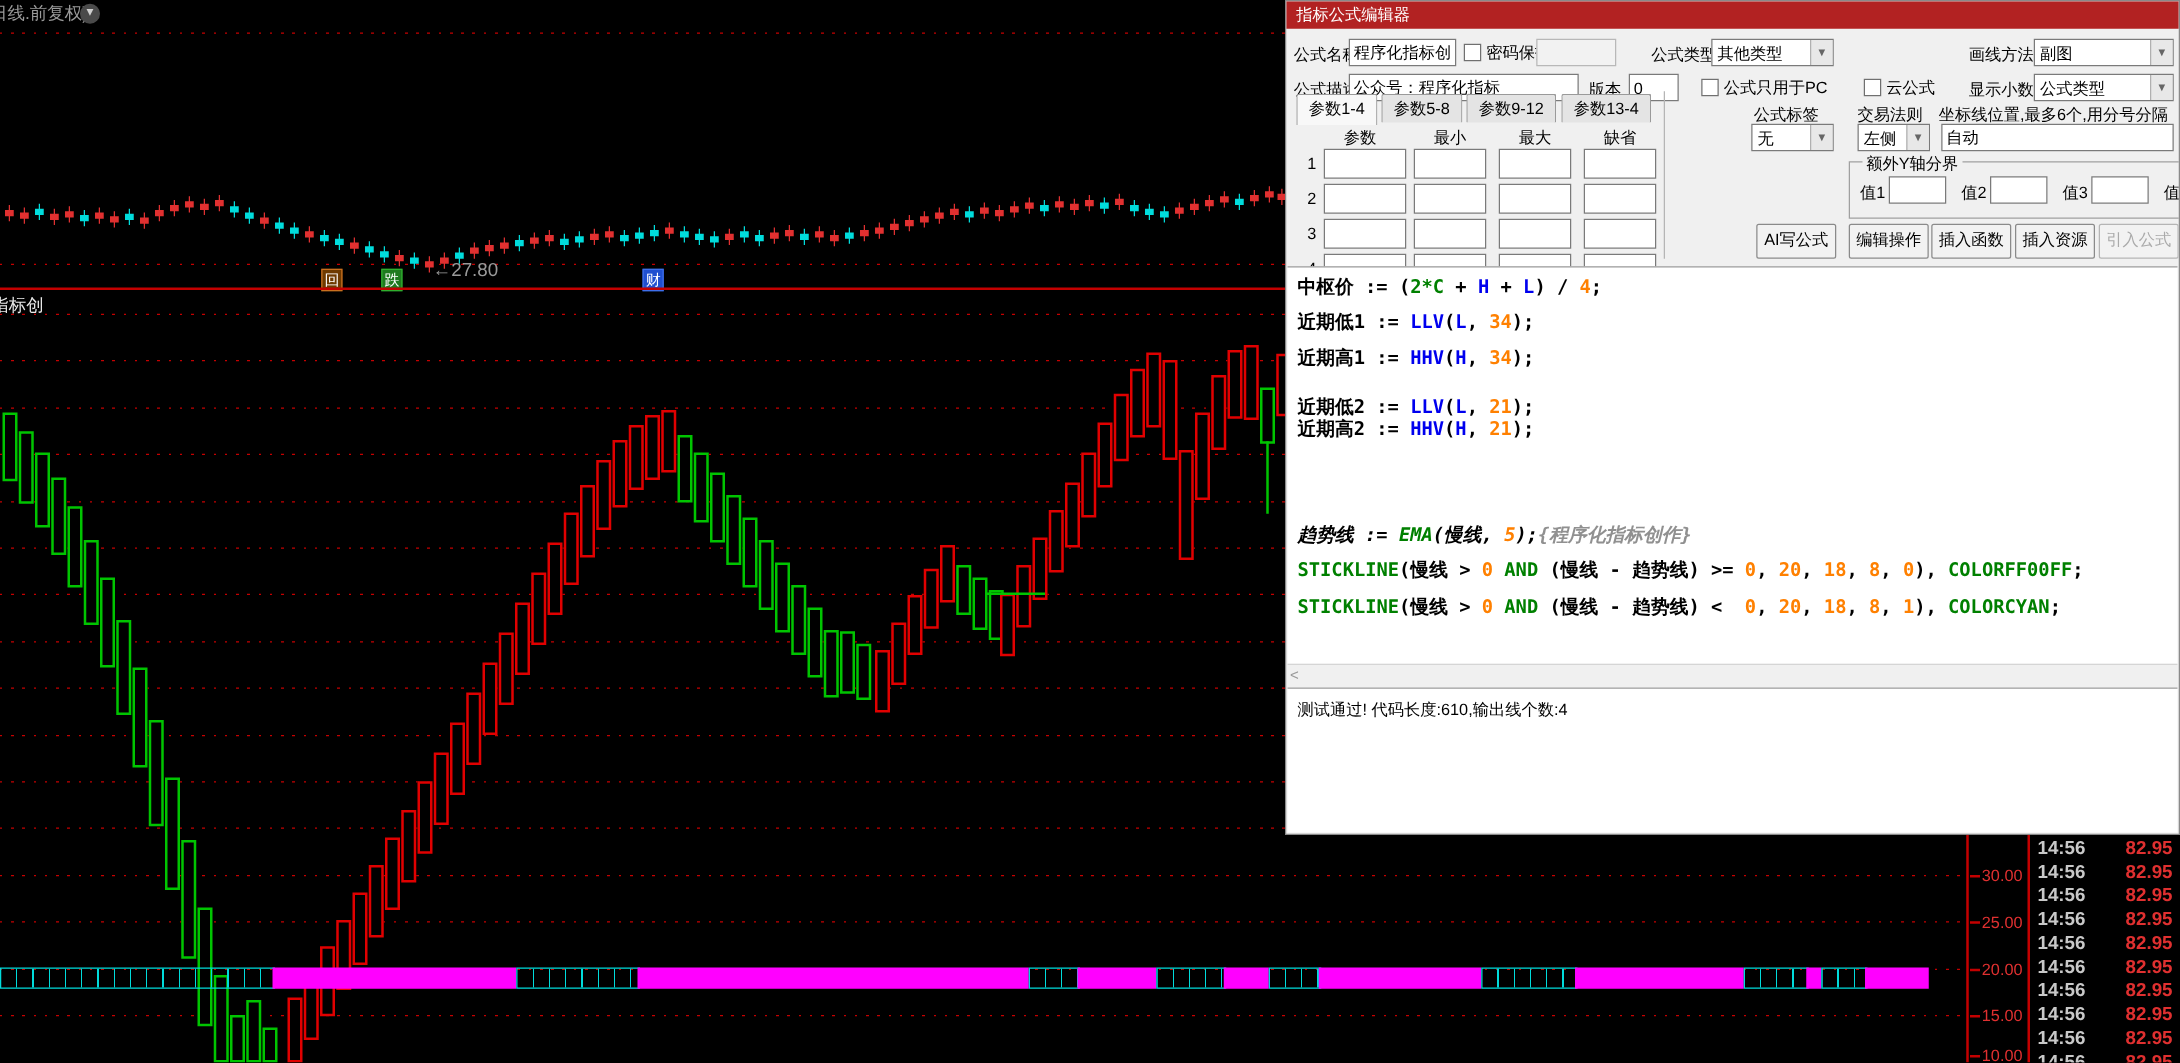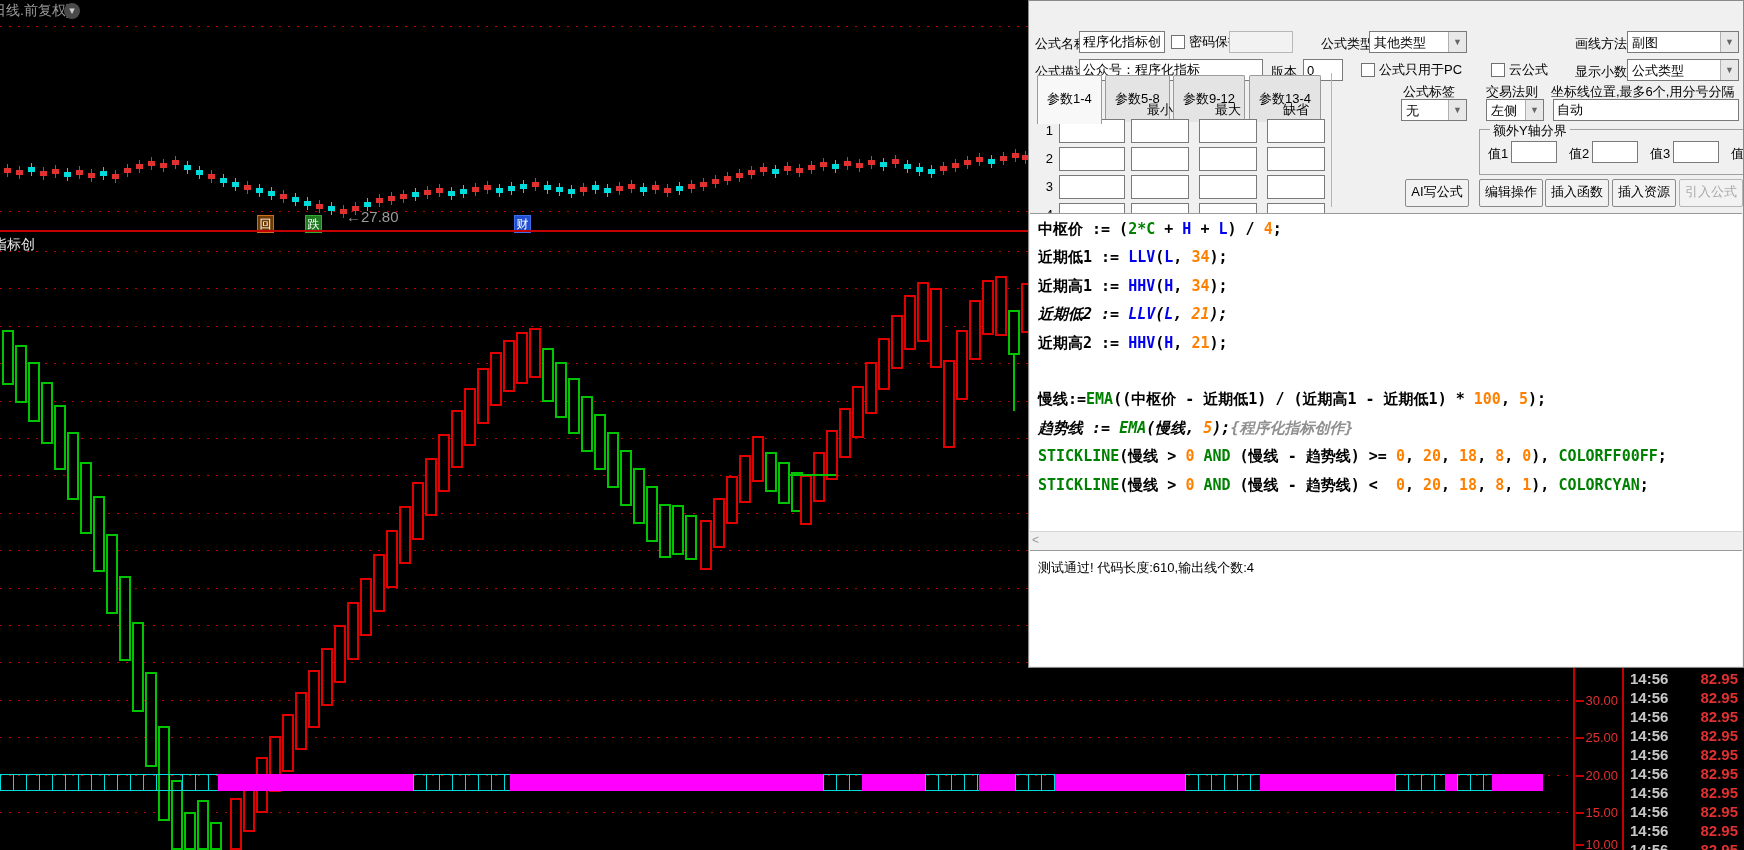--- a/index.html
+++ b/index.html
@@ -46,21 +46,21 @@
   .inp{position:absolute;height:22px;background:#fff;border:1px solid #7a7a7a;font-size:13px;
        padding:0 3px;box-sizing:border-box;font-family:inherit;}
   .inp:disabled{background:#f2f2f2;border-color:#b8b8b8;}
   .sel{position:absolute;height:22px;background:#fff;border:1px solid #7a7a7a;box-sizing:border-box;}
   .sel .v{position:absolute;left:4px;top:2px;white-space:nowrap;}
   .sel .a{position:absolute;right:0;top:0;width:17px;height:100%;background:#e8e8e8;border-left:1px solid #b0b0b0;
           color:#666;font-size:9px;text-align:center;line-height:20px;}
   .cb{position:absolute;}
   .cb .box{position:absolute;left:0;top:2px;width:12px;height:12px;background:#fff;border:1px solid #707070;}
   .cb .cl{position:absolute;left:18px;top:0;white-space:nowrap;}
-  .tab{position:absolute;top:74px;height:22px;line-height:22px;padding:12px 9px;border:1px solid #9a9a9a;
+  .tab{position:absolute;top:74px;height:22px;line-height:22px;padding:0 9px;border:1px solid #9a9a9a;
        border-bottom:none;background:#e4e4e4;border-radius:2px 2px 0 0;}
   .tab.active{background:#f8f8f8;height:24px;z-index:2;}
   .pin{position:absolute;width:56px;height:24px;background:#fff;border:1px solid #7a7a7a;box-sizing:border-box;}
   .rownum{position:absolute;width:14px;text-align:right;}
   .gbox{position:absolute;border:1px solid #a0a0a0;}
   .gbox .gt{position:absolute;left:10px;top:-8px;background:#f0f0f0;padding:0 3px;}
   .btn{position:absolute;height:26px;background:#f2f2f2;border:1px solid #8a8a8a;text-align:center;
        line-height:24px;border-radius:2px;}
   .btn.disabled{color:#aaa;border-color:#b5b5b5;}
   #codearea{position:absolute;left:1px;top:212px;width:712px;height:318px;background:#fff;
@@ -613,20 +613,23 @@
         <span class="p">82.95</span>
       </div>
       <div class="trow" style="left: 1624px; top: 841px;">
         <span class="t">14:56</span>
         <span class="p">82.95</span>
       </div>
     </div>
 </div>
 
 <div id="dlg">
+  <div class="titlebar">
+    <span>指标公式编辑器</span>
+  </div>
 
   <div class="lbl" style="left:6px;top:34px;">公式名称</div>
   <input class="inp" style="left: 50px; top: 30px; width: 86px;" value="程序化指标创">
   <div class="cb" style="left:142px;top:32px;">
     <span class="box"></span>
     <span class="cl">密码保护</span>
   </div>
   <input class="inp" style="left: 200px; top: 30px; width: 64px;" disabled="">
   <div class="lbl" style="left:292px;top:34px;">公式类型</div>
   <div class="sel" style="left:340px;top:30px;width:98px;">
@@ -722,23 +725,22 @@
       <div class="btn" style="left: 450px; top: 178px; width: 62px;">编辑操作</div>
       <div class="btn" style="left: 516px; top: 178px; width: 62px;">插入函数</div>
       <div class="btn" style="left: 583px; top: 178px; width: 62px;">插入资源</div>
       <div class="btn disabled" style="left: 650px; top: 178px; width: 62px;">引入公式</div>
     </div>
 
   <div id="codearea">
       <div class="codeline" style="top: 6px;"><span class="tk-p">中枢价 := (</span><span class="tk-g">2*C</span><span class="tk-p"> + </span><span class="tk-b">H</span><span class="tk-p"> + </span><span class="tk-b">L</span><span class="tk-p">) / </span><span class="tk-o">4</span><span class="tk-p">;</span></div>
       <div class="codeline" style="top: 34.4px;"><span class="tk-p">近期低1 := </span><span class="tk-b">LLV</span><span class="tk-p">(</span><span class="tk-b">L</span><span class="tk-p">, </span><span class="tk-o">34</span><span class="tk-p">);</span></div>
       <div class="codeline" style="top: 62.8px;"><span class="tk-p">近期高1 := </span><span class="tk-b">HHV</span><span class="tk-p">(</span><span class="tk-b">H</span><span class="tk-p">, </span><span class="tk-o">34</span><span class="tk-p">);</span></div>
-      <div class="codeline" style="top: 91px; font-style: italic;"><span class="tk-p">近期低2 := </span><span class="tk-b">LLV</span><span class="tk-p">(</span><span class="tk-b">L</span><span class="tk-p">, </span><span class="tk-o">21</span><span class="tk-p">);</span></div>
+      <div class="codeline" style="top: 102px;"><span class="tk-p">近期低2 := </span><span class="tk-b">LLV</span><span class="tk-p">(</span><span class="tk-b">L</span><span class="tk-p">, </span><span class="tk-o">21</span><span class="tk-p">);</span></div>
       <div class="codeline" style="top: 119.6px;"><span class="tk-p">近期高2 := </span><span class="tk-b">HHV</span><span class="tk-p">(</span><span class="tk-b">H</span><span class="tk-p">, </span><span class="tk-o">21</span><span class="tk-p">);</span></div>
-      <div class="codeline" style="top: 176.4px;"><span class="tk-p">慢线:=</span><span class="tk-g">EMA</span><span class="tk-p">((中枢价 - 近期低1) / (近期高1 - 近期低1) * </span><span class="tk-o">100</span><span class="tk-p">, </span><span class="tk-o">5</span><span class="tk-p">);</span></div>
       <div class="codeline" style="top: 204.8px; font-style: italic;"><span class="tk-p">趋势线 := </span><span class="tk-g">EMA</span><span class="tk-p">(慢线, </span><span class="tk-o">5</span><span class="tk-p">);</span><span class="tk-c">{程序化指标创作}</span></div>
       <div class="codeline" style="top: 233.2px;"><span class="tk-g">STICKLINE</span><span class="tk-p">(慢线 &gt; </span><span class="tk-o">0</span><span class="tk-p"> </span><span class="tk-g">AND</span><span class="tk-p"> (慢线 - 趋势线) &gt;= </span><span class="tk-o">0</span><span class="tk-p">, </span><span class="tk-o">20</span><span class="tk-p">, </span><span class="tk-o">18</span><span class="tk-p">, </span><span class="tk-o">8</span><span class="tk-p">, </span><span class="tk-o">0</span><span class="tk-p">), </span><span class="tk-g">COLORFF00FF</span><span class="tk-p">;</span></div>
       <div class="codeline" style="top: 261.6px;"><span class="tk-g">STICKLINE</span><span class="tk-p">(慢线 &gt; </span><span class="tk-o">0</span><span class="tk-p"> </span><span class="tk-g">AND</span><span class="tk-p"> (慢线 - 趋势线) &lt;  </span><span class="tk-o">0</span><span class="tk-p">, </span><span class="tk-o">20</span><span class="tk-p">, </span><span class="tk-o">18</span><span class="tk-p">, </span><span class="tk-o">8</span><span class="tk-p">, </span><span class="tk-o">1</span><span class="tk-p">), </span><span class="tk-g">COLORCYAN</span><span class="tk-p">;</span></div>
     </div>
   <div id="hscroll">
     <span class="ar">&lt;</span>
   </div>
   <div id="status">
     <div class="st">测试通过! 代码长度:610,输出线个数:4</div>
   </div>

